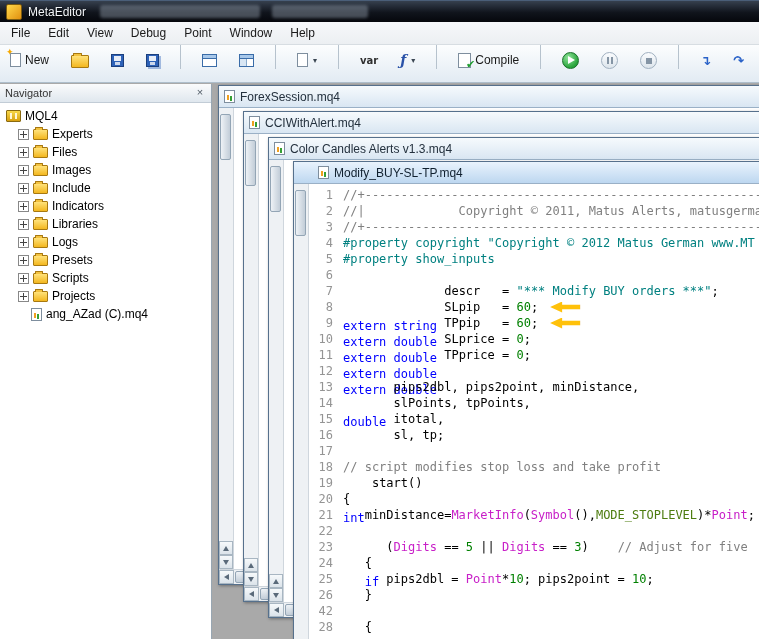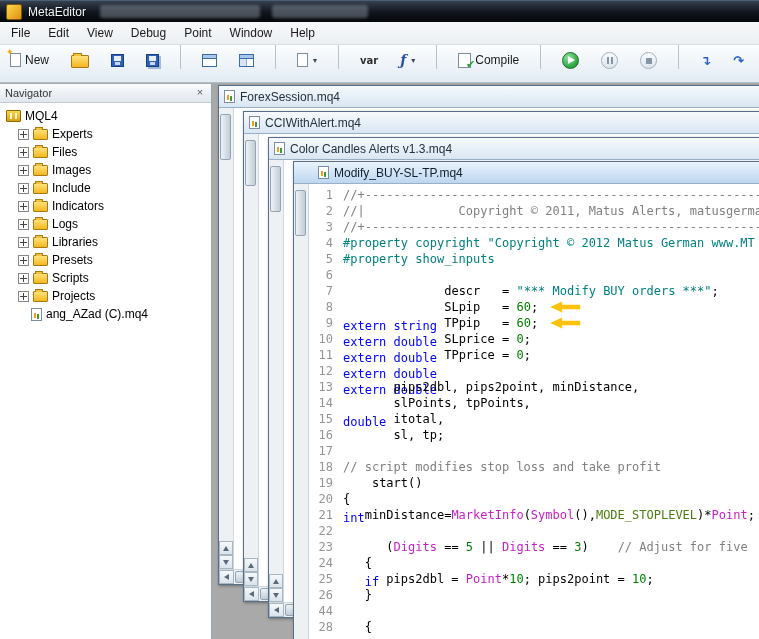--- a/index.html
+++ b/index.html
@@ -260,26 +260,26 @@
             <span class="tree-label">Include</span>
           </div>
           <div class="tree-row">
             <span class="exp"></span>
             <span class="folder-icon"></span>
             <span class="tree-label">Indicators</span>
           </div>
           <div class="tree-row">
             <span class="exp"></span>
             <span class="folder-icon"></span>
+            <span class="tree-label">Libraries</span>
+          </div>
+          <div class="tree-row">
+            <span class="exp"></span>
+            <span class="folder-icon"></span>
             <span class="tree-label">Logs</span>
-          </div>
-          <div class="tree-row">
-            <span class="exp"></span>
-            <span class="folder-icon"></span>
-            <span class="tree-label">Libraries</span>
           </div>
           <div class="tree-row">
             <span class="exp"></span>
             <span class="folder-icon"></span>
             <span class="tree-label">Presets</span>
           </div>
           <div class="tree-row">
             <span class="exp"></span>
             <span class="folder-icon"></span>
             <span class="tree-label">Scripts</span>
@@ -383,21 +383,21 @@
               <div class="code-line"><span class="ln">17</span></div>
               <div class="code-line"><span class="ln">18</span><span class="t-c">// script modifies stop loss and take profit</span></div>
               <div class="code-line"><span class="ln">19</span><span class="t-k">int</span><span class="t-d"> start()</span></div>
               <div class="code-line"><span class="ln">20</span><span class="t-d">{</span></div>
               <div class="code-line"><span class="ln">21</span><span class="t-d">   minDistance=</span><span class="t-f">MarketInfo</span><span class="t-d">(</span><span class="t-f">Symbol</span><span class="t-d">(),</span><span class="t-x">MODE_STOPLEVEL</span><span class="t-d">)*</span><span class="t-f">Point</span><span class="t-d">;</span></div>
               <div class="code-line"><span class="ln">22</span></div>
               <div class="code-line"><span class="ln">23</span><span class="t-d">   </span><span class="t-k">if</span><span class="t-d"> (</span><span class="t-f">Digits</span><span class="t-d"> == </span><span class="t-n">5</span><span class="t-d"> || </span><span class="t-f">Digits</span><span class="t-d"> == </span><span class="t-n">3</span><span class="t-d">)    </span><span class="t-c">// Adjust for five </span></div>
               <div class="code-line"><span class="ln">24</span><span class="t-d">   {</span></div>
               <div class="code-line"><span class="ln">25</span><span class="t-d">      pips2dbl = </span><span class="t-f">Point</span><span class="t-d">*</span><span class="t-n">10</span><span class="t-d">; pips2point = </span><span class="t-n">10</span><span class="t-d">;</span></div>
               <div class="code-line"><span class="ln">26</span><span class="t-d">   }</span></div>
-              <div class="code-line"><span class="ln">44</span><span class="t-d">   </span><span class="t-k">else</span></div>
+              <div class="code-line"><span class="ln">42</span><span class="t-d">   </span><span class="t-k">else</span></div>
               <div class="code-line"><span class="ln">28</span><span class="t-d">   {</span></div>
             </div>
 
         </div>
       </div>
 
     </div>
   </div>
 </div>
 

